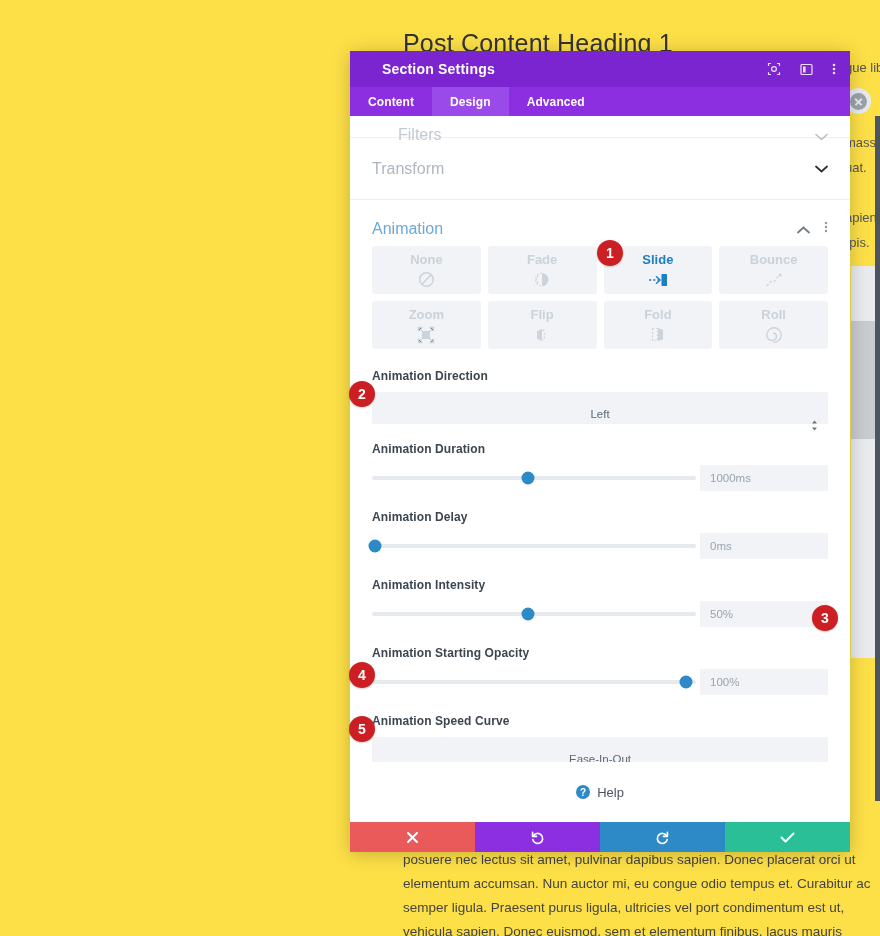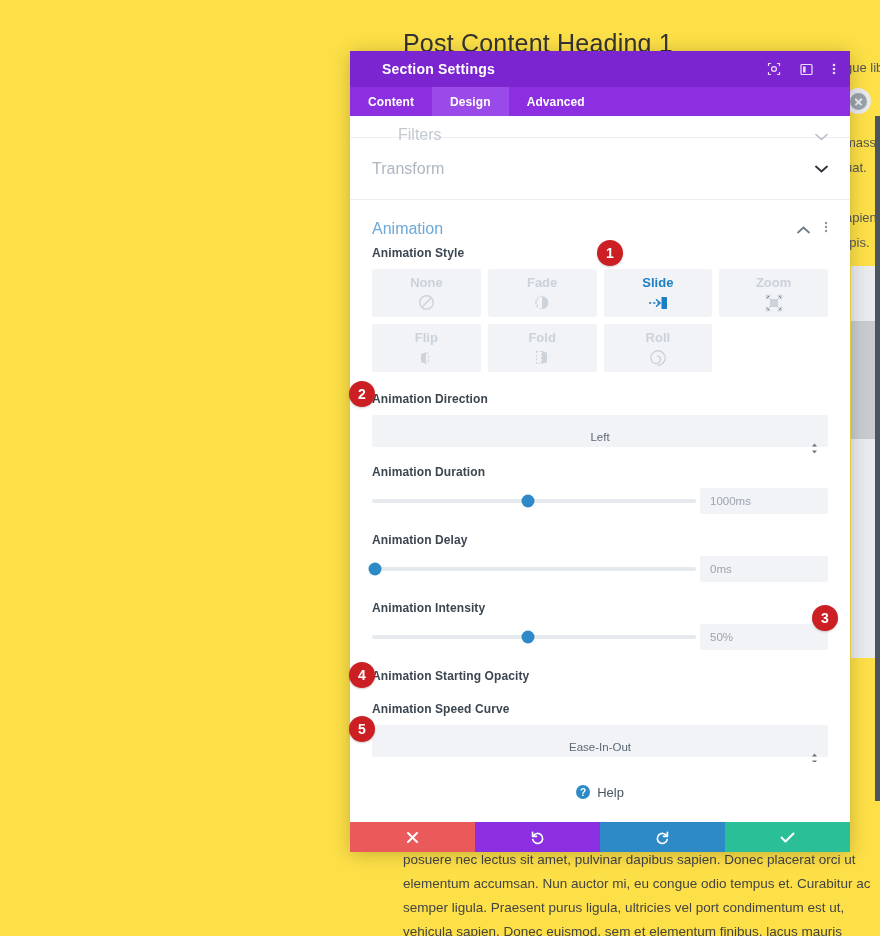--- a/index.html
+++ b/index.html
@@ -283,21 +283,20 @@
                 <circle cx="2" cy="3" r="1.2" fill="#8a95a1"></circle>
                 <circle cx="2" cy="7" r="1.2" fill="#8a95a1"></circle>
                 <circle cx="2" cy="11" r="1.2" fill="#8a95a1"></circle>
               </svg>
             </span>
           </div>
         </div>
 
         <div class="section-pad">
 
-          <div class="field-label">Animation Style</div>
           <div class="style-grid">
 
             <div class="style-tile">
               <div class="t-label">None</div>
               <div class="t-icon">
                 <svg width="17" height="17" viewBox="0 0 17 17">
                     <circle cx="8.5" cy="8.5" r="6.8" fill="none" stroke="#ccd3db" stroke-width="1.5"></circle>
                     <line x1="3.8" y1="13.2" x2="13.2" y2="3.8" stroke="#ccd3db" stroke-width="1.5"></line>
                   </svg>
               </div>
@@ -320,20 +319,29 @@
               <div class="t-label">Slide</div>
               <div class="t-icon">
                 <svg width="22" height="16" viewBox="0 0 22 16">
                   <rect x="14.5" y="2" width="5.5" height="12" rx="0.6" fill="#1b7fc4"></rect>
                   <line x1="2" y1="8" x2="12.5" y2="8" stroke="#1b7fc4" stroke-width="1.5" stroke-dasharray="2.2 2"></line>
                   <path d="M9.5 4.8 13.2 8l-3.7 3.2" fill="none" stroke="#1b7fc4" stroke-width="1.5" stroke-linecap="round" stroke-linejoin="round"></path>
                 </svg>
               </div>
             </div>
 
+            <div class="style-tile">
+              <div class="t-label">Bounce</div>
+              <div class="t-icon">
+                <svg width="20" height="16" viewBox="0 0 20 16">
+                  <path d="M2.5 13.5 C5 13.5 6 8 8.5 9.5 C10.5 10.7 12 6 15 3.5" fill="none" stroke="#ccd3db" stroke-width="1.3" stroke-dasharray="2.4 2"></path>
+                  <circle cx="16.2" cy="3" r="1.5" fill="#ccd3db"></circle>
+                </svg>
+              </div>
+            </div>
 
             <div class="style-tile">
               <div class="t-label">Zoom</div>
               <div class="t-icon">
                 <svg width="18" height="18" viewBox="0 0 18 18">
                   <rect x="5" y="5" width="8" height="8" fill="#ccd3db"></rect>
                   <g stroke="#ccd3db" stroke-width="1.3" stroke-linecap="round">
                     <path d="M1.5 5V1.5H5M13 1.5h3.5V5M16.5 13v3.5H13M5 16.5H1.5V13"></path>
                     <path d="M2.2 2.2 5.6 5.6M15.8 2.2 12.4 5.6M15.8 15.8 12.4 12.4M2.2 15.8 5.6 12.4"></path>
                   </g>
@@ -409,20 +417,26 @@
             <div class="slider-row">
               <div class="track">
                 <div class="knob" id="knob-intensity" style="left: 48%;"></div>
               </div>
               <div class="val-box">50%</div>
             </div>
           </div>
 
           <div class="slider-block">
             <div class="field-label">Animation Starting Opacity</div>
+            <div class="slider-row">
+              <div class="track">
+                <div class="knob" id="knob-opacity" style="left: 97%;"></div>
+              </div>
+              <div class="val-box">100%</div>
+            </div>
           </div>
 
           <div class="field-label">Animation Speed Curve</div>
           <div class="sel-wrap">
             <div class="sel">
               <span>Ease-In-Out</span>
               <span class="caret">
                 <svg width="7" height="11" viewBox="0 0 7 11">
                     <path d="M3.5 0.5 6 3.6H1z" fill="#6b7580"></path>
                     <path d="M3.5 10.5 1 7.4h5z" fill="#6b7580"></path>

